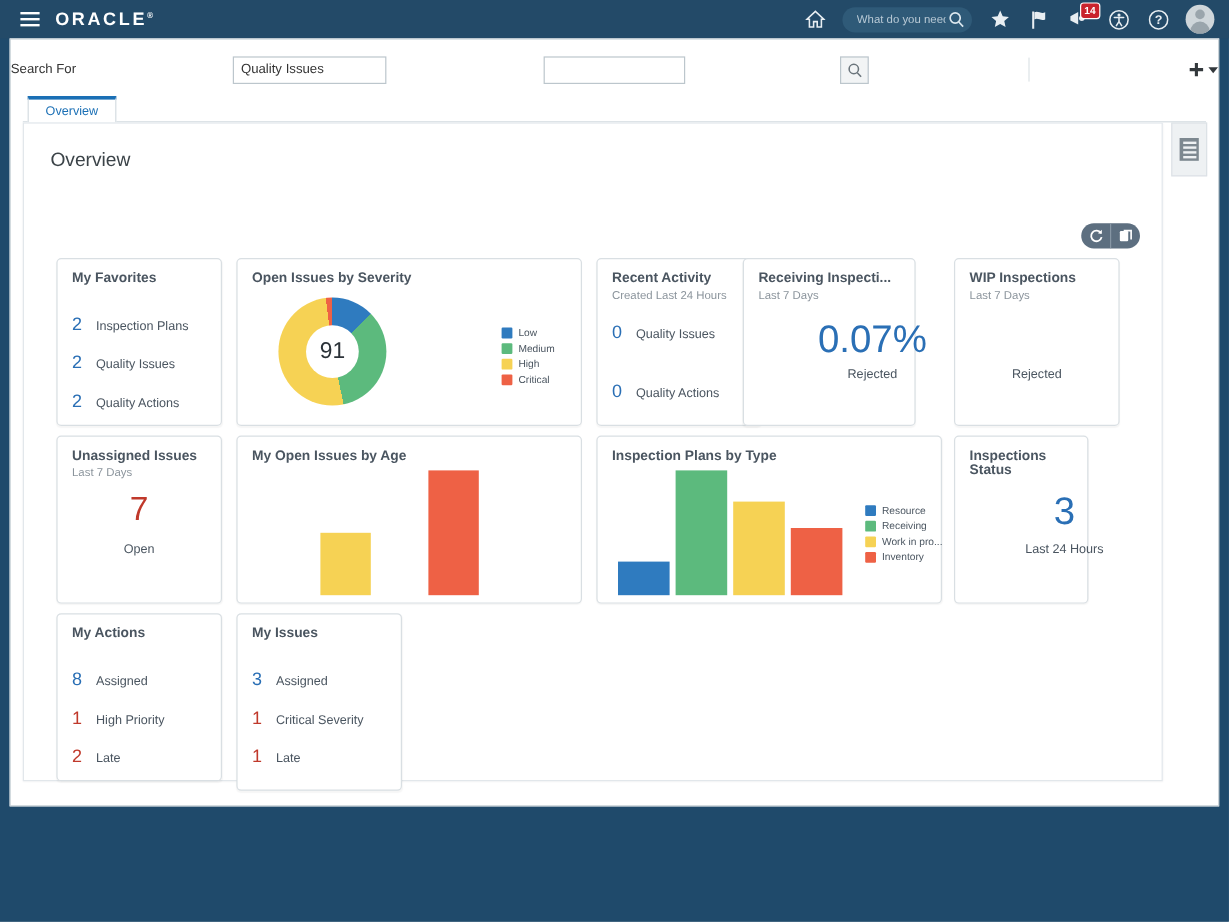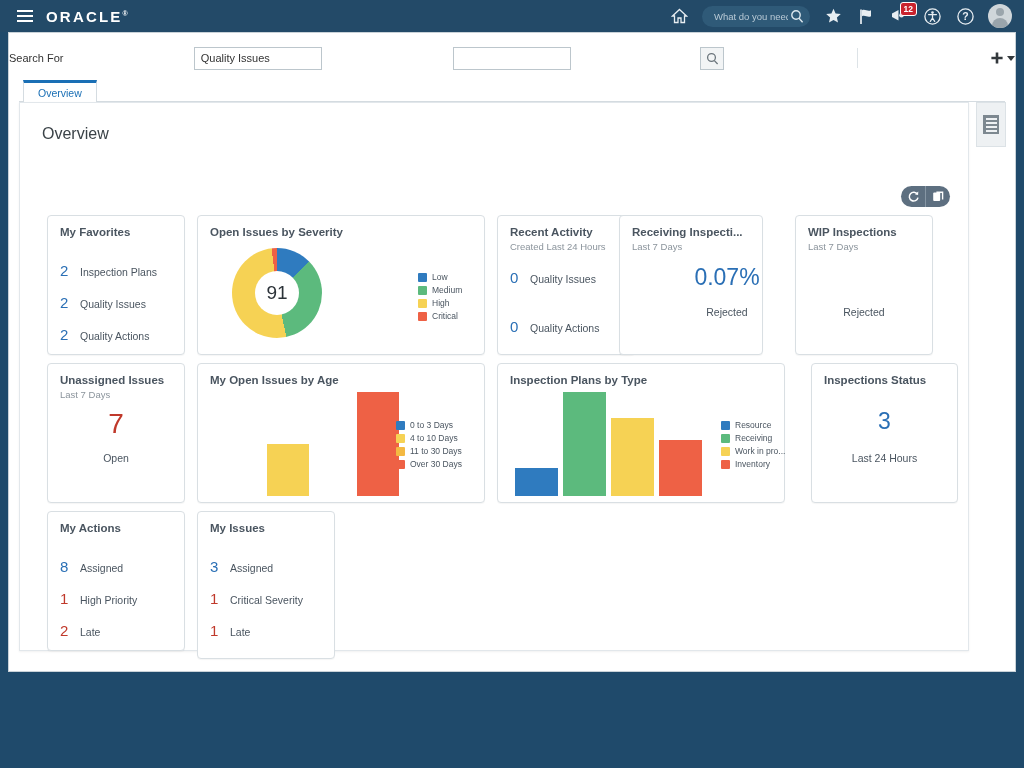--- a/index.html
+++ b/index.html
@@ -182,21 +182,21 @@
     position: absolute; left: 12px; display: flex;
     align-items: baseline; gap: 9px;
   }
   .kv-num { font-size: 15px; color: #2a6fb5; min-width: 11px; }
   .kv-num.red { color: #c0392b; }
   .kv-label { font-size: 10.5px; color: #4a5560; }
 
   
   .metric-big {
     position: absolute; width: 100%; text-align: center;
-    font-size: 23px; color: #2a6fb5; font-weight: normal;
+    font-size: 32px; color: #2a6fb5; font-weight: normal;
   }
   .metric-big.red { color: #c0392b; font-size: 28px; }
   .metric-cap {
     position: absolute; width: 100%; text-align: center;
     font-size: 10.5px; color: #4a5560;
   }
 
   
   .legend { position: absolute; display: flex; flex-direction: column; gap: 3px; }
   .legend-row { display: flex; align-items: center; gap: 5px; }
@@ -256,21 +256,21 @@
           <line x1="3" y1="1.5" x2="3" y2="16" stroke="#e8eef2" stroke-width="1.7"></line>
           <path d="M4 2.3 C7 0.6 9.5 4 13 2.3 L13 8.2 C9.5 9.9 7 6.5 4 8.2 Z" fill="#e8eef2"></path>
         </svg>
     </div>
 
     <div class="hicon">
       <svg width="18" height="16" viewBox="0 0 18 16">
           <path d="M2 5.5 L8.5 2 L8.5 12.5 L2 9 Z" fill="#e8eef2"></path>
           <circle cx="11.5" cy="7.2" r="2.3" fill="#e8eef2"></circle>
         </svg>
-      <span class="badge">12</span>
+      <span class="badge">14</span>
     </div>
 
     <div class="hicon">
       <svg width="17" height="17" viewBox="0 0 17 17">
           <circle cx="8.5" cy="8.5" r="7.6" fill="none" stroke="#e8eef2" stroke-width="1.3"></circle>
           <circle cx="8.5" cy="4.6" r="1.3" fill="#e8eef2"></circle>
           <path d="M4.6 6.6 L12.4 6.6 M8.5 6.6 L8.5 10 M8.5 10 L6.3 13.4 M8.5 10 L10.7 13.4" stroke="#e8eef2" stroke-width="1.3" fill="none" stroke-linecap="round"></path>
         </svg>
     </div>
 
@@ -442,38 +442,20 @@
             <div class="bar" style="width:42px;height:52px;background:#f6d254;"></div>
           </div>
           <div style="width:45px;height:100%;display:flex;align-items:flex-end;justify-content:center;">
             <div class="bar" style="width:42px;height:0px;background:#f4b942;"></div>
           </div>
           <div style="width:45px;height:100%;display:flex;align-items:flex-end;justify-content:center;">
             <div class="bar" style="width:42px;height:104px;background:#ee6145;"></div>
           </div>
         </div>
 
-        <div class="legend" style="left:198px; top:56px;">
-          <div class="legend-row">
-            <span class="legend-sw" style="background:#2f7bbf;"></span>
-            <span class="legend-lbl">0 to 3 Days</span>
-          </div>
-          <div class="legend-row">
-            <span class="legend-sw" style="background:#f6d254;"></span>
-            <span class="legend-lbl">4 to 10 Days</span>
-          </div>
-          <div class="legend-row">
-            <span class="legend-sw" style="background:#f4b942;"></span>
-            <span class="legend-lbl">11 to 30 Days</span>
-          </div>
-          <div class="legend-row">
-            <span class="legend-sw" style="background:#ee6145;"></span>
-            <span class="legend-lbl">Over 30 Days</span>
-          </div>
-        </div>
       </div>
 
       <div class="tile" style="left:450px; top:148px; width:288px; height:140px;">
         <div class="tile-title">Inspection Plans by Type</div>
 
         <div class="bars" style="left:14px; top:28px; width:192px; height:104px;">
           <div style="width:48px;height:100%;display:flex;align-items:flex-end;justify-content:center;">
             <div class="bar" style="width:43px;height:28px;background:#2f7bbf;"></div>
           </div>
           <div style="width:48px;height:100%;display:flex;align-items:flex-end;justify-content:center;">
@@ -500,21 +482,21 @@
             <span class="legend-sw" style="background:#f6d254;"></span>
             <span class="legend-lbl">Work in pro...</span>
           </div>
           <div class="legend-row">
             <span class="legend-sw" style="background:#ee6145;"></span>
             <span class="legend-lbl">Inventory</span>
           </div>
         </div>
       </div>
 
-      <div class="tile" style="left:764px; top:148px; width:147px; height:140px;">
+      <div class="tile" style="left:748px; top:148px; width:112px; height:140px;padding-left:36px;">
         <div class="tile-title">Inspections Status</div>
         <div class="metric-big" style="top:44px;">3</div>
         <div class="metric-cap" style="top:88px;">Last 24 Hours</div>
       </div>
 
       <div class="tile" style="left:0px; top:296px; width:138px; height:140px;">
         <div class="tile-title">My Actions</div>
         <div class="kv-row" style="top:46px;">
           <span class="kv-num">8</span>
           <span class="kv-label">Assigned</span>

